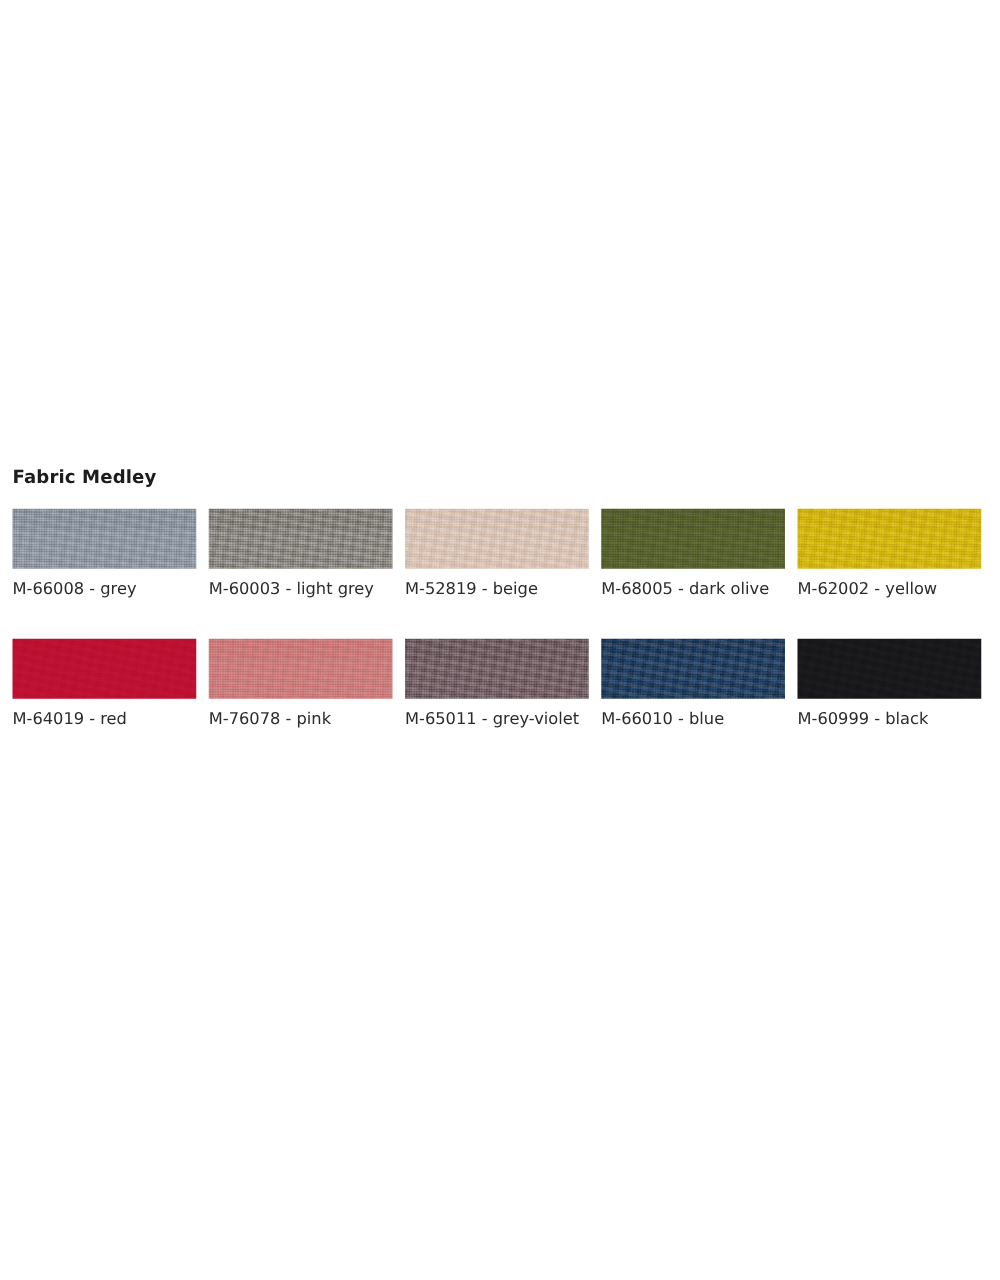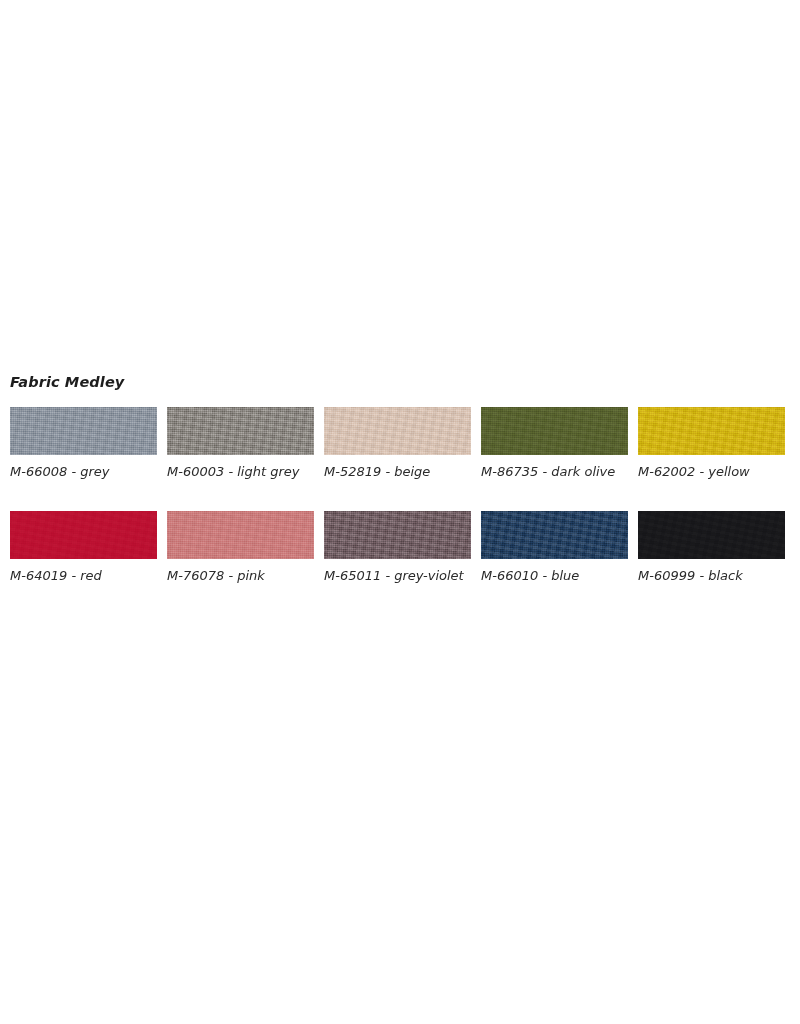--- a/index.html
+++ b/index.html
@@ -15,21 +15,20 @@
     position: relative;
     overflow: hidden;
   }
 
   .page {
     position: absolute;
     left: 0;
     top: 0;
     width: 800px;
     height: 1024px;
-    font-style: italic;
   }
 
   .medley {
     position: absolute;
     left: 10px;
     top: 375px;
     width: 790px;
   }
 
   .medley-title {
@@ -141,21 +140,21 @@
             <div class="weave"></div>
             <div class="mottle"></div>
           </div>
           <div class="swatch-label">M-52819 - beige</div>
         </div>
         <div class="swatch-cell">
           <div class="swatch-chip tex-soft" style="background-color: rgb(85, 96, 44);">
             <div class="weave"></div>
             <div class="mottle"></div>
           </div>
-          <div class="swatch-label">M-86735 - dark olive</div>
+          <div class="swatch-label">M-68005 - dark olive</div>
         </div>
         <div class="swatch-cell">
           <div class="swatch-chip tex-med" style="background-color: rgb(214, 182, 13);">
             <div class="weave"></div>
             <div class="mottle"></div>
           </div>
           <div class="swatch-label">M-62002 - yellow</div>
         </div>
         <div class="swatch-cell">
           <div class="swatch-chip tex-flat" style="background-color: rgb(189, 15, 48);">

